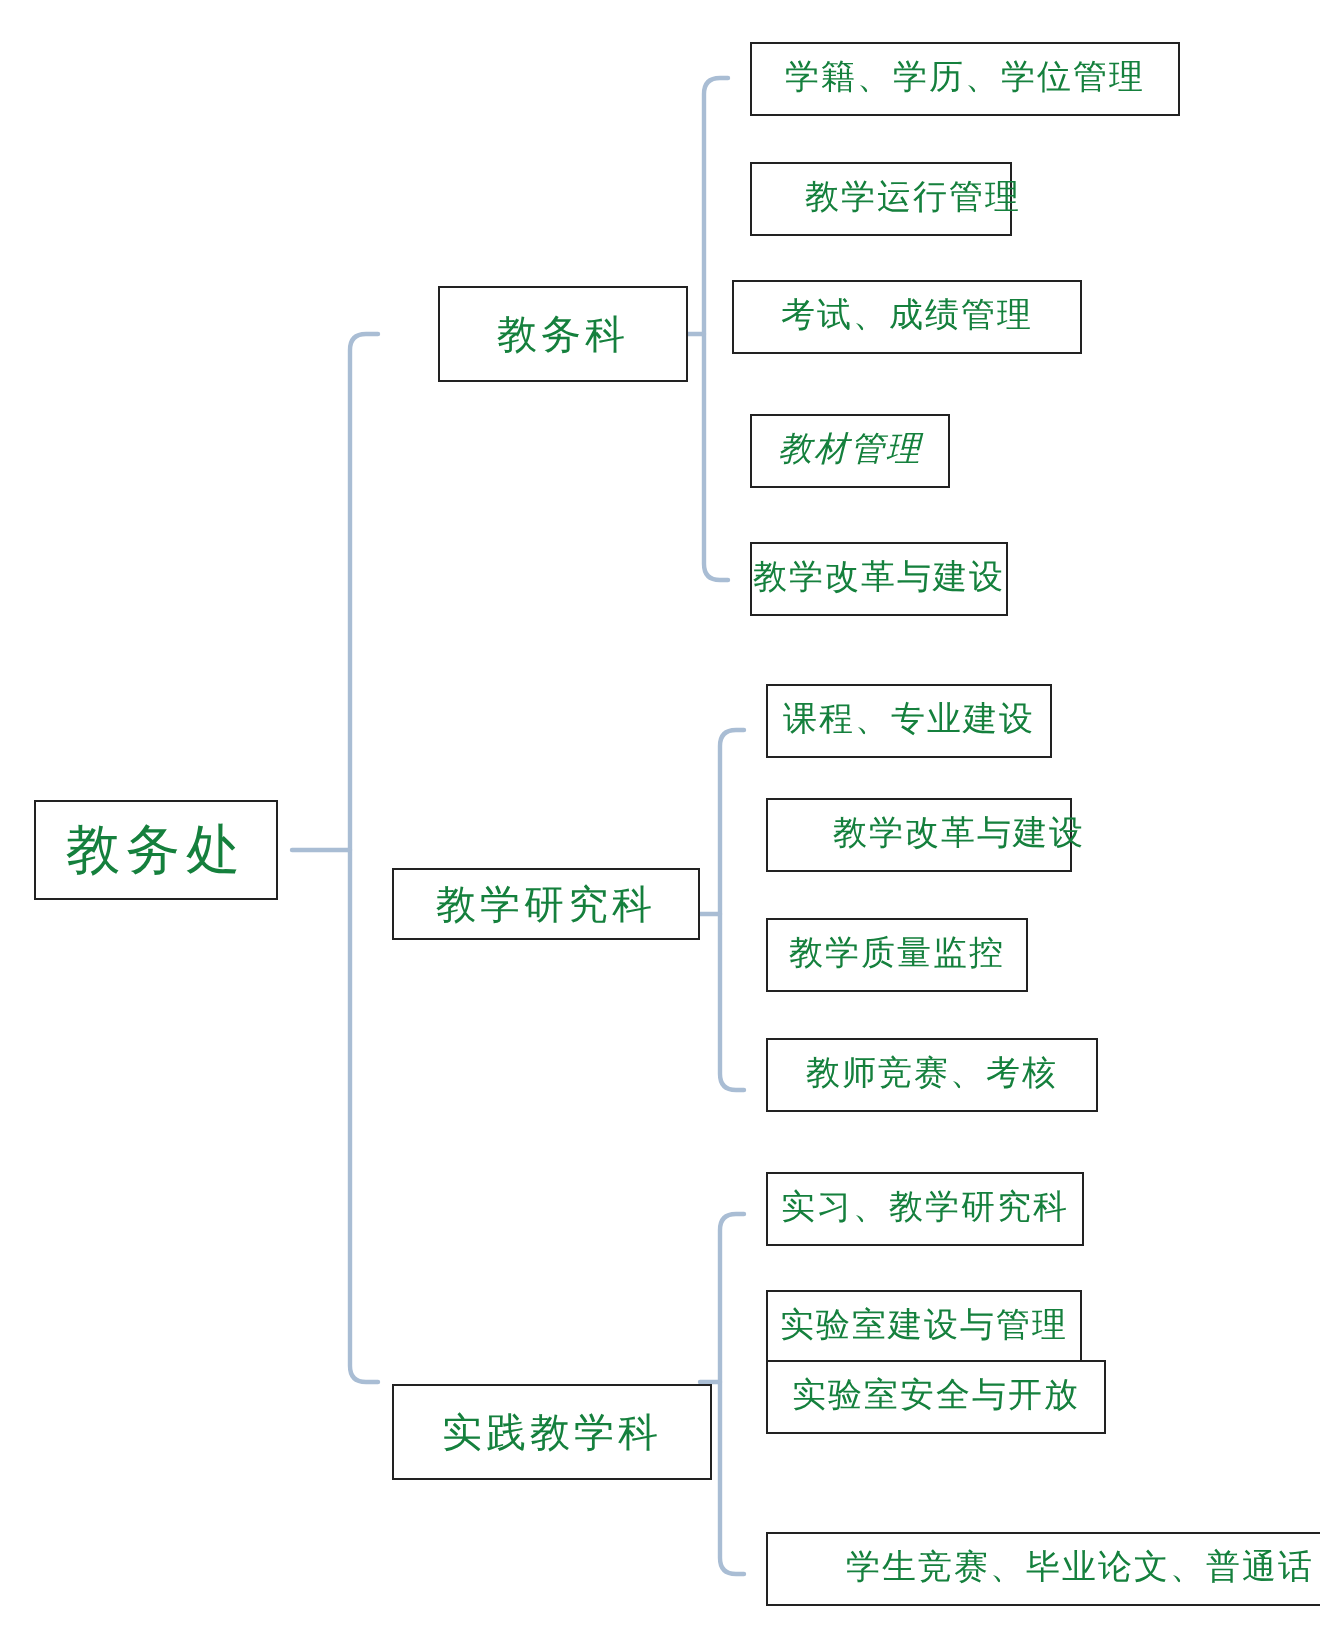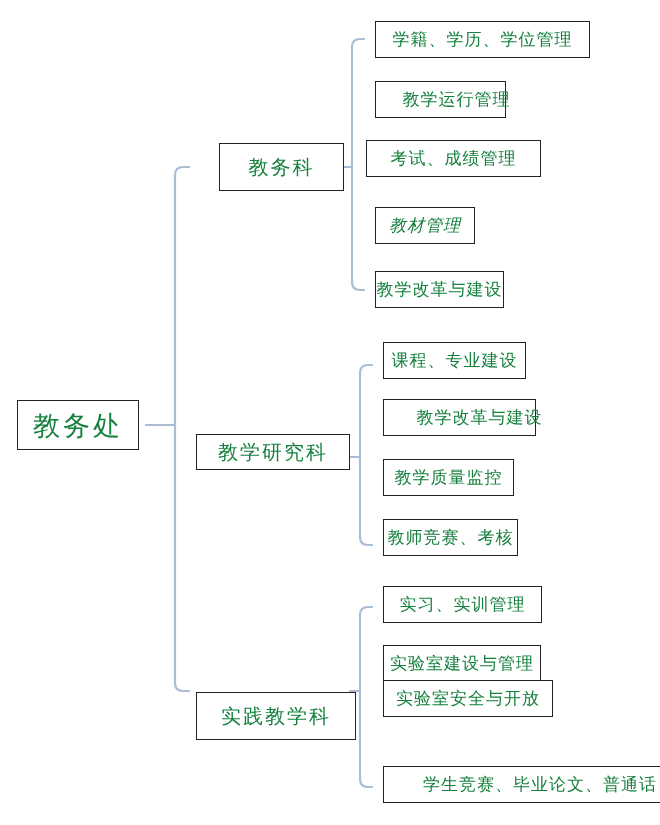--- a/index.html
+++ b/index.html
@@ -86,21 +86,21 @@
       <div class="node-box node-dept" style="left: 219px; top: 143px; width: 125px; height: 48px;">教务科</div>
       <div class="node-box node-leaf" style="left: 375px; top: 21px; width: 215px; height: 37px;">学籍、学历、学位管理</div>
       <div class="node-box node-leaf" style="left: 375px; top: 81px; width: 131px; height: 37px; padding-left: 32px;">教学运行管理</div>
       <div class="node-box node-leaf" style="left: 366px; top: 140px; width: 175px; height: 37px;">考试、成绩管理</div>
       <div class="node-box node-leaf" style="left: 375px; top: 207px; width: 100px; height: 37px; font-style: italic;">教材管理</div>
       <div class="node-box node-leaf" style="left: 375px; top: 271px; width: 129px; height: 37px;">教学改革与建设</div>
       <div class="node-box node-dept" style="left: 196px; top: 434px; width: 154px; height: 36px;">教学研究科</div>
       <div class="node-box node-leaf" style="left: 383px; top: 342px; width: 143px; height: 37px;">课程、专业建设</div>
       <div class="node-box node-leaf" style="left: 383px; top: 399px; width: 153px; height: 37px; padding-left: 40px;">教学改革与建设</div>
       <div class="node-box node-leaf" style="left: 383px; top: 459px; width: 131px; height: 37px; text-align: right;">教学质量监控</div>
-      <div class="node-box node-leaf" style="left: 383px; top: 519px; width: 135px; height: 37px;">教师竞赛、考核</div>
+      <div class="node-box node-leaf" style="left: 383px; top: 519px; width: 166px; height: 37px;">教师竞赛、考核</div>
       <div class="node-box node-dept" style="left: 196px; top: 692px; width: 160px; height: 48px;">实践教学科</div>
-      <div class="node-box node-leaf" style="left: 383px; top: 586px; width: 159px; height: 37px;">实习、实训管理</div>
+      <div class="node-box node-leaf" style="left: 383px; top: 586px; width: 159px; height: 37px;">实习、教学研究科</div>
       <div class="node-box node-leaf" style="left: 383px; top: 645px; width: 158px; height: 37px;">实验室建设与管理</div>
       <div class="node-box node-leaf" style="left: 383px; top: 680px; width: 170px; height: 37px;">实验室安全与开放</div>
       <div class="node-box node-leaf" style="left: 383px; top: 766px; width: 314px; height: 37px;">学生竞赛、毕业论文、普通话</div>
     </div>
 
 </div>
 
 </body></html>

